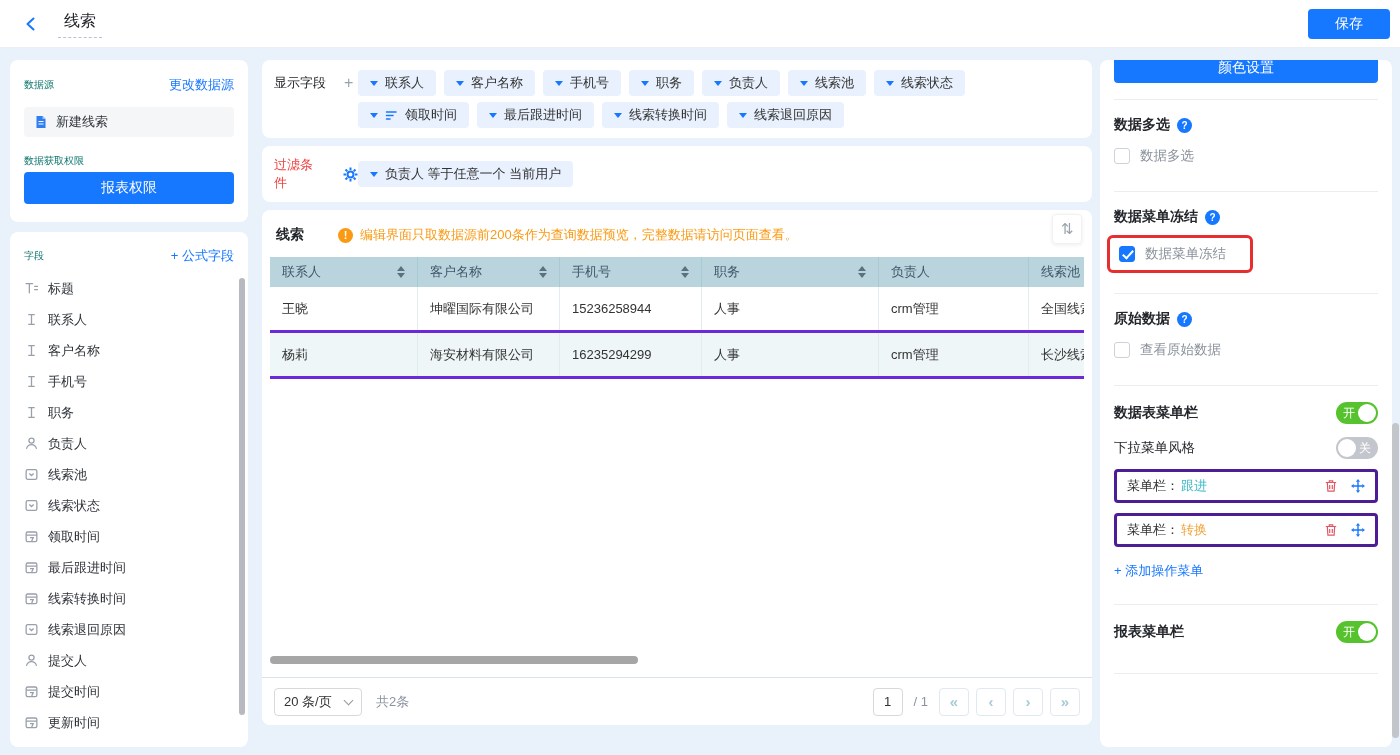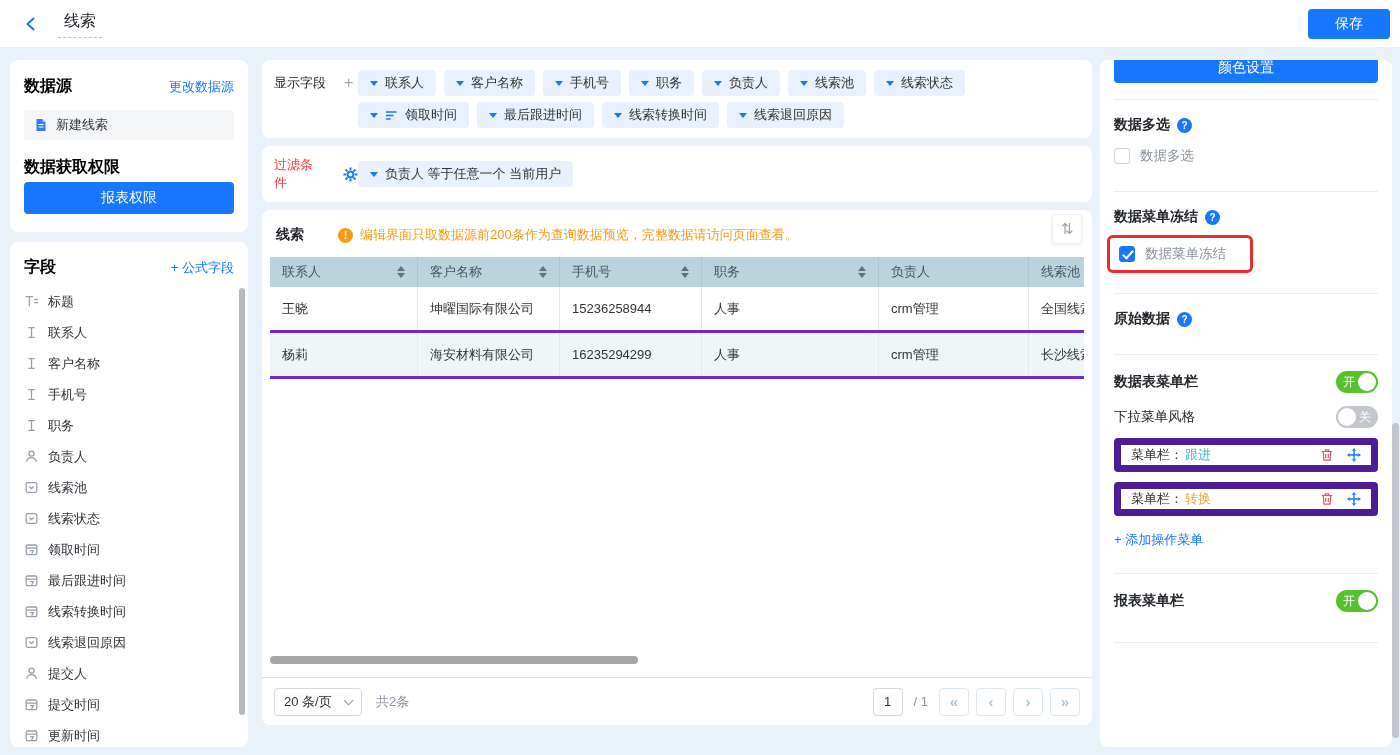--- a/index.html
+++ b/index.html
@@ -13,21 +13,21 @@
   
   .topbar{position:absolute;top:0;left:0;right:0;height:48px;background:#fff;border-bottom:1px solid #ebeef2;display:flex;align-items:center;padding:0 10px 0 18px;z-index:6}
   .back-btn{width:26px;height:26px;display:flex;align-items:center;justify-content:center;cursor:pointer}
   .page-title{font-size:16px;color:#23262b;margin-left:14px;padding:2px 6px 5px;border-bottom:1px dashed #bcc2cb}
   .save-btn{margin-left:auto;width:82px;height:30px;background:#1677ff;color:#fff;border:none;border-radius:4px;font-size:14px;display:flex;align-items:center;justify-content:center;cursor:pointer;font-family:inherit}
 
   
   .col-left{position:absolute;left:10px;top:60px;width:238px;bottom:8px;display:flex;flex-direction:column;gap:10px}
   .ds-panel{padding:16px 14px 18px}
   .row-between{display:flex;align-items:center;justify-content:space-between}
-  .sec-title{font-size:16px;font-weight:bold;color:#000000}
+  .sec-title{font-size:10px;font-weight:normal;color:#0f766e}
   .blue-link{color:#1677ff;font-size:13px;cursor:pointer;text-decoration:none}
   .ds-item{margin-top:13px;height:30px;background:#f4f6f8;border-radius:4px;display:flex;align-items:center;gap:8px;padding:0 10px;color:#2e3338}
   .access-title{margin-top:17px}
   .perm-btn{margin-top:4px;width:100%;height:32px;background:#1677ff;color:#fff;border:none;border-radius:4px;font-size:14px;cursor:pointer;font-family:inherit}
   .fields-panel{flex:1;padding:15px 14px;position:relative;overflow:hidden}
   .field-list{margin-top:8px}
   .field-item{display:flex;align-items:center;gap:9px;height:31px;color:#2e3338;cursor:pointer}
   .f-icon{width:15px;height:15px;display:inline-flex;flex:none}
   .f-icon svg{display:none;width:15px;height:15px}
   .field-item.title  svg.s-title{display:block}
@@ -90,21 +90,21 @@
   .cb{width:16px;height:16px;border:1px solid #cdd2d8;border-radius:3px;background:#fff;flex:none;cursor:pointer;position:relative}
   .cb.checked{background:#1677ff;border-color:#1677ff}
   .cb.checked::after{content:"";position:absolute;left:5px;top:1px;width:4px;height:9px;border:solid #fff;border-width:0 2px 2px 0;transform:rotate(42deg)}
   .red-annotation{display:inline-flex;align-items:center;gap:10px;margin:9px 0 0 -7px;border:3px solid #e72d2d;border-radius:6px;padding:7px 24px 7px 9px;color:#8a919b;font-size:13.5px}
   .toggle{width:42px;height:22px;border-radius:11px;position:relative;display:inline-flex;align-items:center;color:#fff;font-size:12px;flex:none;cursor:pointer}
   .toggle.on{background:#56c22d;padding-left:7px}
   .toggle.on::after{content:"";position:absolute;right:2px;top:2px;width:18px;height:18px;border-radius:50%;background:#fff}
   .toggle.off{background:#c3c7cd;justify-content:flex-end;padding-right:7px}
   .toggle.off::after{content:"";position:absolute;left:2px;top:2px;width:18px;height:18px;border-radius:50%;background:#fff}
   .sub-row{display:flex;align-items:center;justify-content:space-between;margin-top:13px;color:#23262b;font-size:13.5px}
-  .menu-item{margin-top:10px;height:34px;border:7px solid #4c1d95;border-radius:4px;display:flex;align-items:center;padding:0 10px;color:#333}
+  .menu-item{margin-top:10px;height:34px;border:3px solid #4c1d95;border-radius:4px;display:flex;align-items:center;padding:0 10px;color:#333}
   .menu-item .val{margin-left:2px}
   .menu-item .val.teal{color:#3cb9c8}
   .menu-item .val.orange{color:#f0a33a}
   .mi-icons{margin-left:auto;display:flex;align-items:center;gap:13px}
   .mi-icons span{display:inline-flex;cursor:pointer}
   .add-link{display:block;margin-top:15px;color:#1677ff;cursor:pointer}
   .window-scrollbar{position:absolute;right:1px;top:423px;width:7px;height:315px;border-radius:3.5px;background:#c2c5ca;z-index:9}
 </style>
 </head>
 <body>
@@ -531,20 +531,24 @@
   <div class="red-annotation">
     <span class="cb checked"></span>
     <span>数据菜单冻结</span>
   </div>
   <hr class="divider" style="margin-top:20px">
 
   <div class="setting-title">
     <span>原始数据</span>
     <span class="help-icon">?</span>
   </div>
+  <div class="cb-row">
+    <span class="cb"></span>
+    <span>查看原始数据</span>
+  </div>
   <hr class="divider" style="margin-top:26px">
 
   <div class="sub-row" style="margin-top:0">
     <span class="setting-title">数据表菜单栏</span>
     <span class="toggle on">开</span>
   </div>
   <div class="sub-row">
     <span>下拉菜单风格</span>
     <span class="toggle off">关</span>
   </div>

